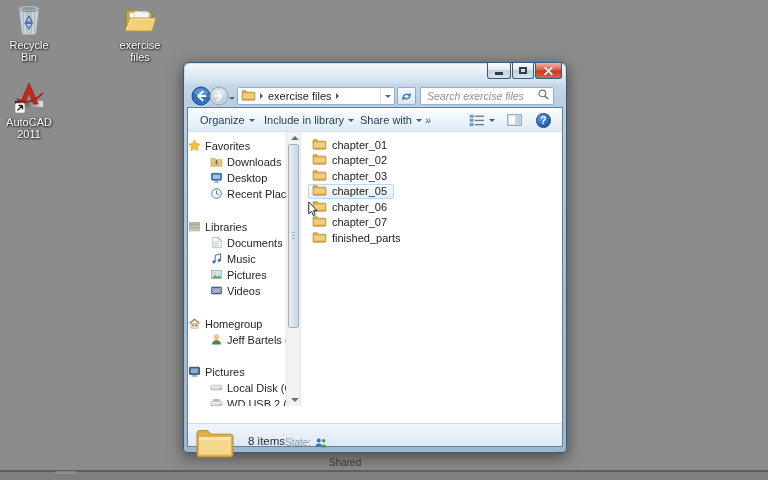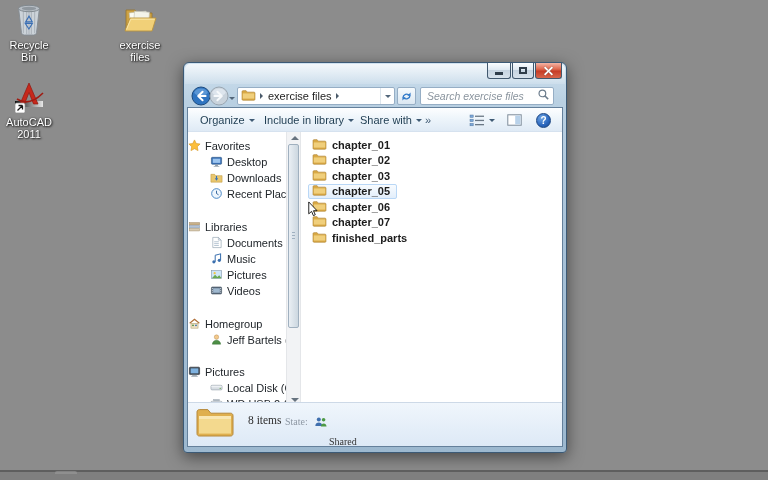--- a/index.html
+++ b/index.html
@@ -100,33 +100,33 @@
     border-left:1px solid #e4e6e9; border-right:1px solid #e4e6e9; }
   .sb-arrow { position:absolute; left:3.5px; width:0; height:0; border:4px solid transparent; }
   .sb-up { top:4px; border-bottom-color:#67737f; border-top:none; }
   .sb-down { bottom:4px; border-top-color:#67737f; border-bottom:none; }
   .sb-thumb { position:absolute; left:1px; right:1px; top:12px; height:184px;
     background:linear-gradient(90deg,#eaeff4,#ccd7e0); border:1px solid #a0b0bf; border-radius:2px; }
   .sb-grip { position:absolute; left:3px; right:3px; top:50%; margin-top:-4px; }
   .sb-grip i { display:block; height:1px; background:#9fb0c0; margin-bottom:2px; }
 
   
-  .filelist { position:absolute; left:114px; right:0; top:0; bottom:0; padding-top:5px;font-weight:bold; }
+  .filelist { position:absolute; left:114px; right:0; top:0; bottom:0; padding-top:5px; }
   .file-row { height:15.5px; display:flex; align-items:center; padding-left:10px;
     font-size:11px; color:#1c1c1c; cursor:default; }
   .row-inner { display:flex; align-items:center; gap:5px; height:15px; padding:0 6px 0 0; }
   .file-row.hovered .row-inner { background:linear-gradient(#f8fbfe,#e2eefb);
     border:1px solid #b9d7f6; border-radius:2px; padding-left:3px; margin-left:-4px; }
   .fi { width:15px; height:12px; flex:none; }
 
   .cursor { position:absolute; left:119px; top:69px; z-index:5; }
 
   
-  .details { position:absolute; left:0; right:0; bottom:0; height:44px;
-    background:linear-gradient(180deg,#f0f6fc,#dde9f6); border-top:1px solid #cdd9e7; font-size:11px;font-family:Liberation Serif, serif; }
+  .details { position:absolute; left:0; right:0; bottom:0; height:23px;
+    background:linear-gradient(180deg,#f0f6fc,#dde9f6); border-top:1px solid #cdd9e7; font-size:11px; }
   .dp-folder { position:absolute; left:7px; top:3px; }
   .dp-count { position:absolute; left:60px; top:11px; font-size:11.5px; color:#2e2e2e; }
   .dp-state-label { position:absolute; left:97px; top:13px; font-size:10px; color:#8e98a4; }
   .dp-shared-icon { position:absolute; left:126px; top:13px; }
   .dp-state-value { position:absolute; left:141px; top:13px; font-size:10px; color:#333;margin-top:20px; }
 </style>
 </head>
 <body>
 
 <div class="desktop">
@@ -276,34 +276,34 @@
 
         <div class="sidebar">
           <div class="side-row group">
             <span><svg class="si" viewBox="0 0 14 14">
                   <path d="M7 1l1.9 3.9 4.1.5-3 2.9.8 4.2L7 10.4 3.2 12.5l.8-4.2-3-2.9 4.1-.5z" fill="#fcbe3a" stroke="#d89a26" stroke-width=".7"></path>
                 </svg></span>
             <span>Favorites</span>
           </div>
           <div class="side-row child">
             <span><svg class="si" viewBox="0 0 14 14">
+                  <path d="M1 3.6h4l1 1.4h7v7H1z" fill="#e9c76f" stroke="#bf9a42" stroke-width=".6"></path>
+                  <path d="M7 5.4v2.8" stroke="#2e6fbe" stroke-width="1.2"></path>
+                  <path d="M5.2 7.8L7 10.6l1.8-2.8z" fill="#2e6fbe"></path>
+                </svg></span>
+            <span>Downloads</span>
+          </div>
+          <div class="side-row child">
+            <span><svg class="si" viewBox="0 0 14 14">
                   <rect x="1.5" y="2.5" width="11" height="7.5" rx="1" fill="#3a70b5" stroke="#27527f" stroke-width=".6"></rect>
                   <rect x="3" y="4" width="8" height="4.5" fill="#9cc5ef"></rect>
                   <rect x="5.5" y="10.3" width="3" height="1.5" fill="#8b98a5"></rect>
                   <rect x="4" y="11.8" width="6" height="1" fill="#aab4bd"></rect>
                 </svg></span>
             <span>Desktop</span>
-          </div>
-          <div class="side-row child">
-            <span><svg class="si" viewBox="0 0 14 14">
-                  <path d="M1 3.6h4l1 1.4h7v7H1z" fill="#e9c76f" stroke="#bf9a42" stroke-width=".6"></path>
-                  <path d="M7 5.4v2.8" stroke="#2e6fbe" stroke-width="1.2"></path>
-                  <path d="M5.2 7.8L7 10.6l1.8-2.8z" fill="#2e6fbe"></path>
-                </svg></span>
-            <span>Downloads</span>
           </div>
           <div class="side-row child">
             <span><svg class="si" viewBox="0 0 14 14">
                   <circle cx="7" cy="7" r="5.2" fill="#eef6fd" stroke="#3f7fc1" stroke-width="1"></circle>
                   <path d="M7 4v3l2.2 1.4" stroke="#2f5f98" stroke-width="1" fill="none"></path>
                 </svg></span>
             <span>Recent Places</span>
           </div>
 
           <div class="side-gap"></div>

